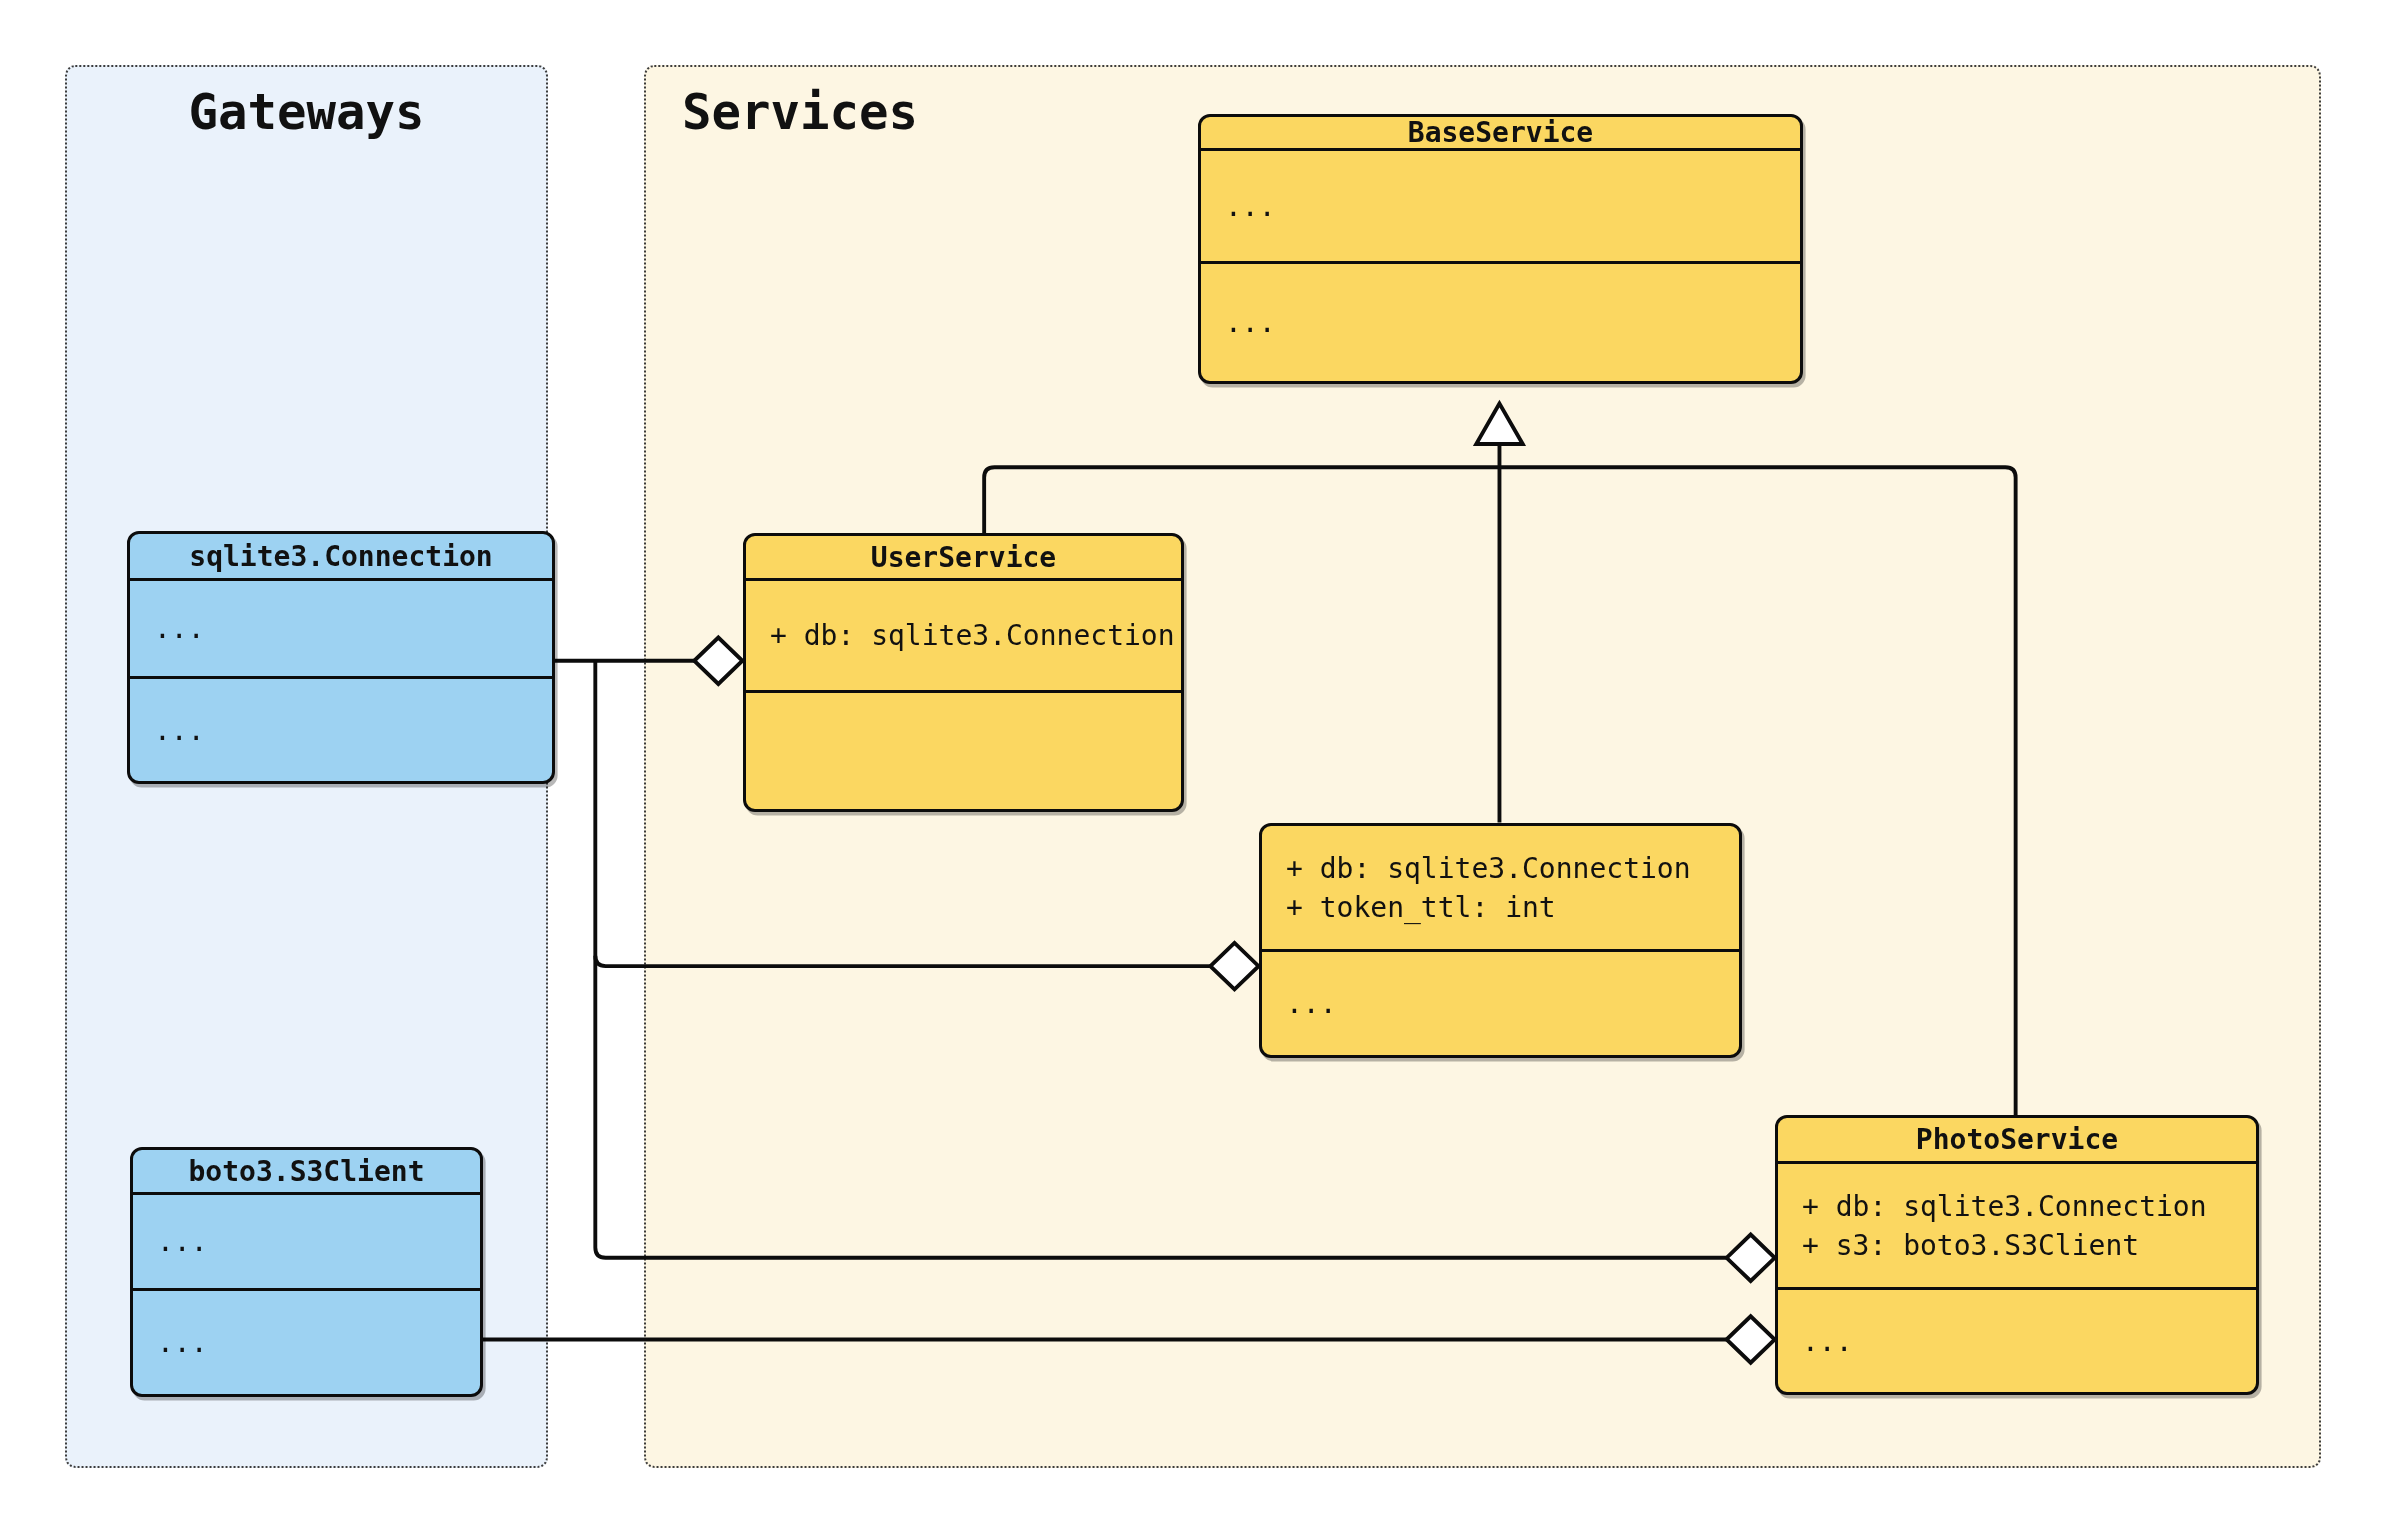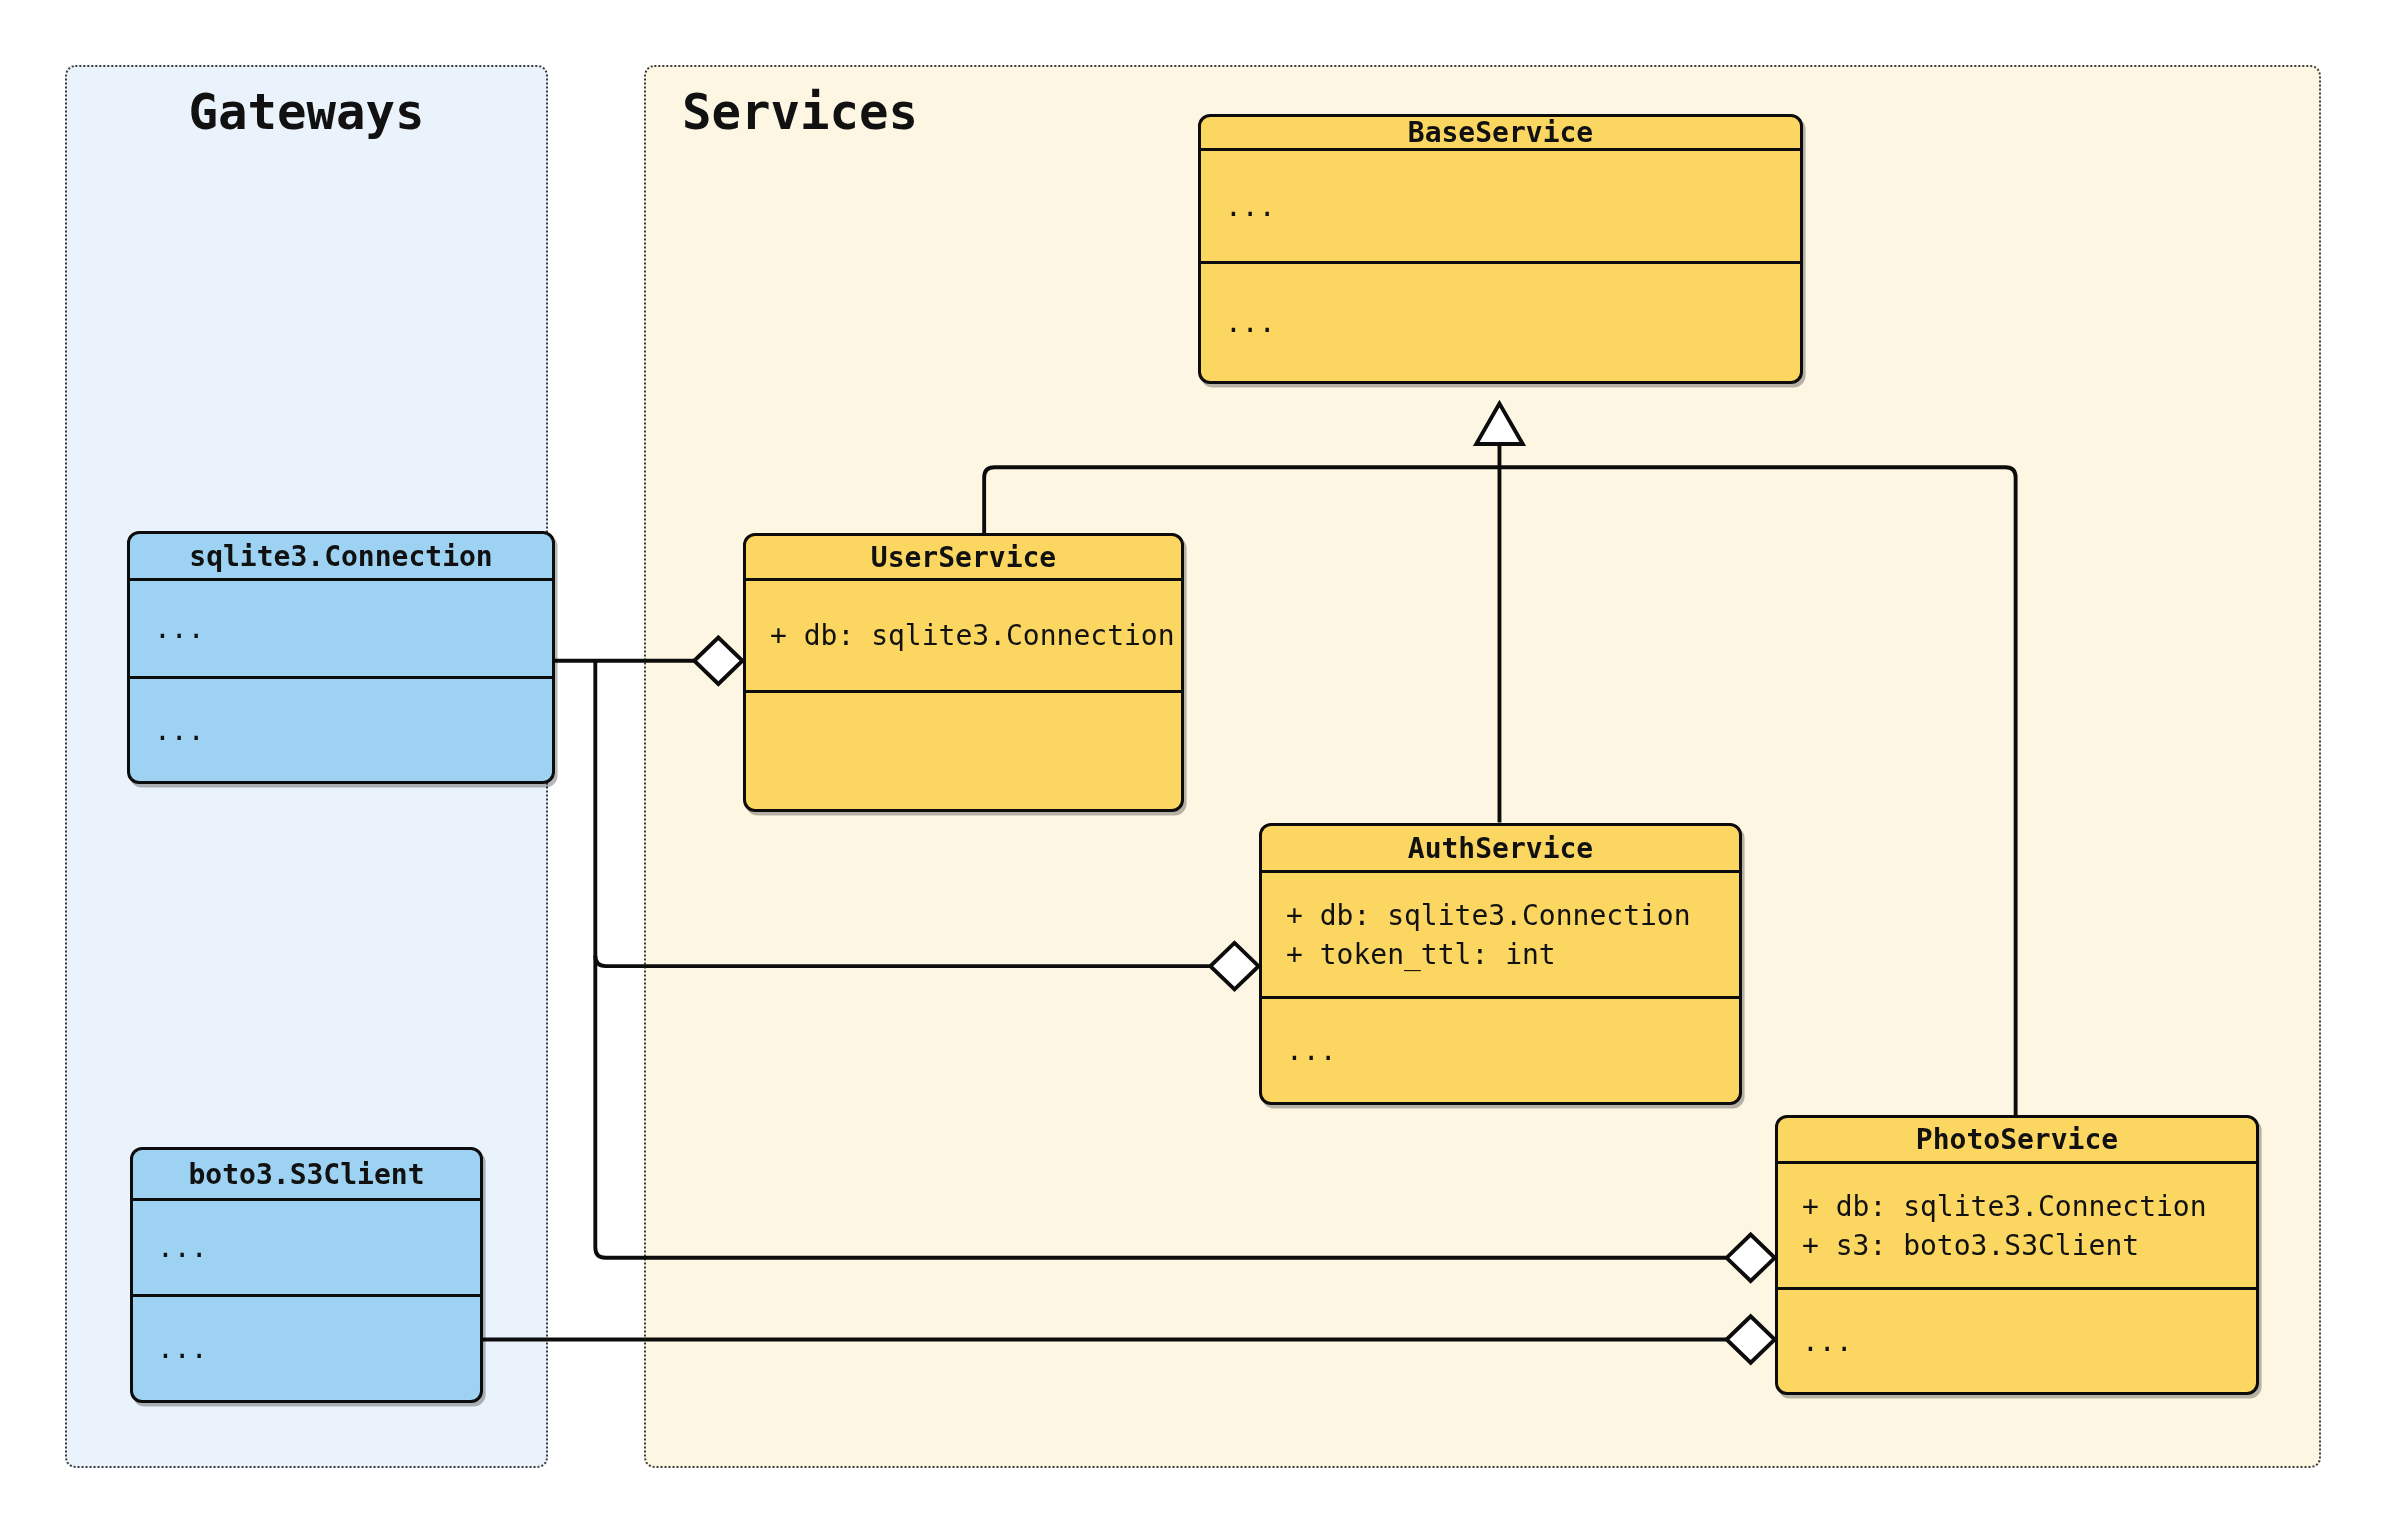--- a/index.html
+++ b/index.html
@@ -95,21 +95,21 @@
     <div class="row title-row" style="height:47px">sqlite3.Connection</div>
     <div class="row attrs-row" style="height:98px">
         <div class="code-line">...</div>
       </div>
     <div class="row methods-row" style="height:102px">
         <div class="code-line">...</div>
       </div>
   </div>
 
   <div class="uml-class blue" style="left:130px;top:1147px;width:353px;">
-    <div class="row title-row" style="height:51px">boto3.S3Client</div>
+    <div class="row title-row" style="height:45px">boto3.S3Client</div>
     <div class="row attrs-row" style="height:96px">
         <div class="code-line">...</div>
       </div>
     <div class="row methods-row" style="height:103px">
         <div class="code-line">...</div>
       </div>
   </div>
 
   <div class="uml-class yellow" style="left:1198px;top:114px;width:605px;">
     <div class="row title-row" style="height:34px">BaseService</div>
@@ -123,21 +123,20 @@
 
   <div class="uml-class yellow" style="left:743px;top:533px;width:441px;">
     <div class="row title-row" style="height:45px">UserService</div>
     <div class="row attrs-row" style="height:112px">
         <div class="code-line">+ db: sqlite3.Connection</div>
       </div>
     <div class="row methods-row" style="height:116px"></div>
   </div>
 
   <div class="uml-class yellow" style="left:1259px;top:823px;width:483px;">
-    <div class="row title-row" style="height:47px">AuthService</div>
     <div class="row attrs-row" style="height:126px">
         <div class="code-line">+ db: sqlite3.Connection</div>
         <div class="code-line">+ token_ttl: int</div>
       </div>
     <div class="row methods-row" style="height:103px">
         <div class="code-line">...</div>
       </div>
   </div>
 
   <div class="uml-class yellow" style="left:1775px;top:1115px;width:484px;">

